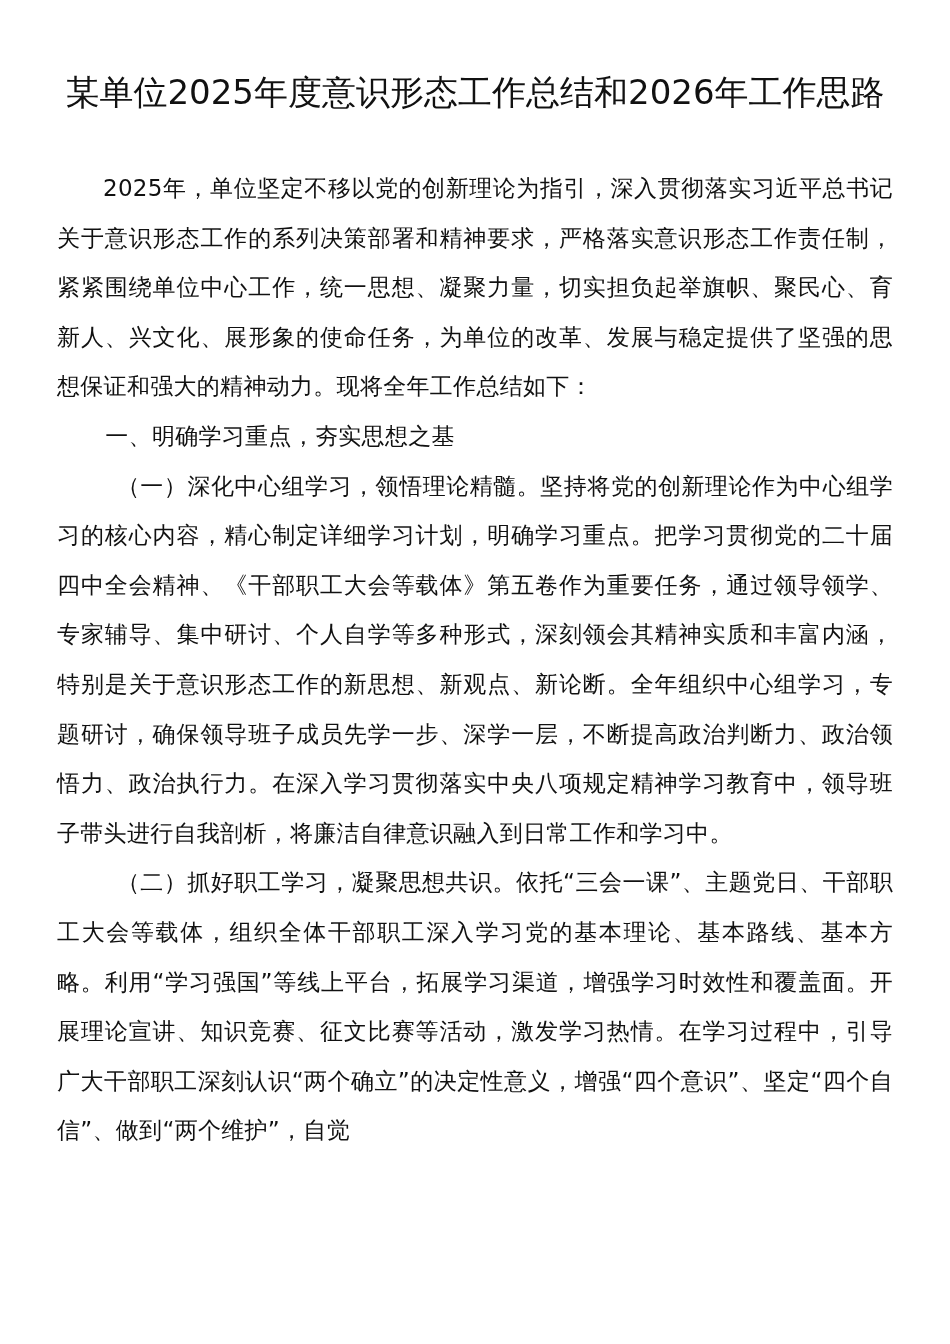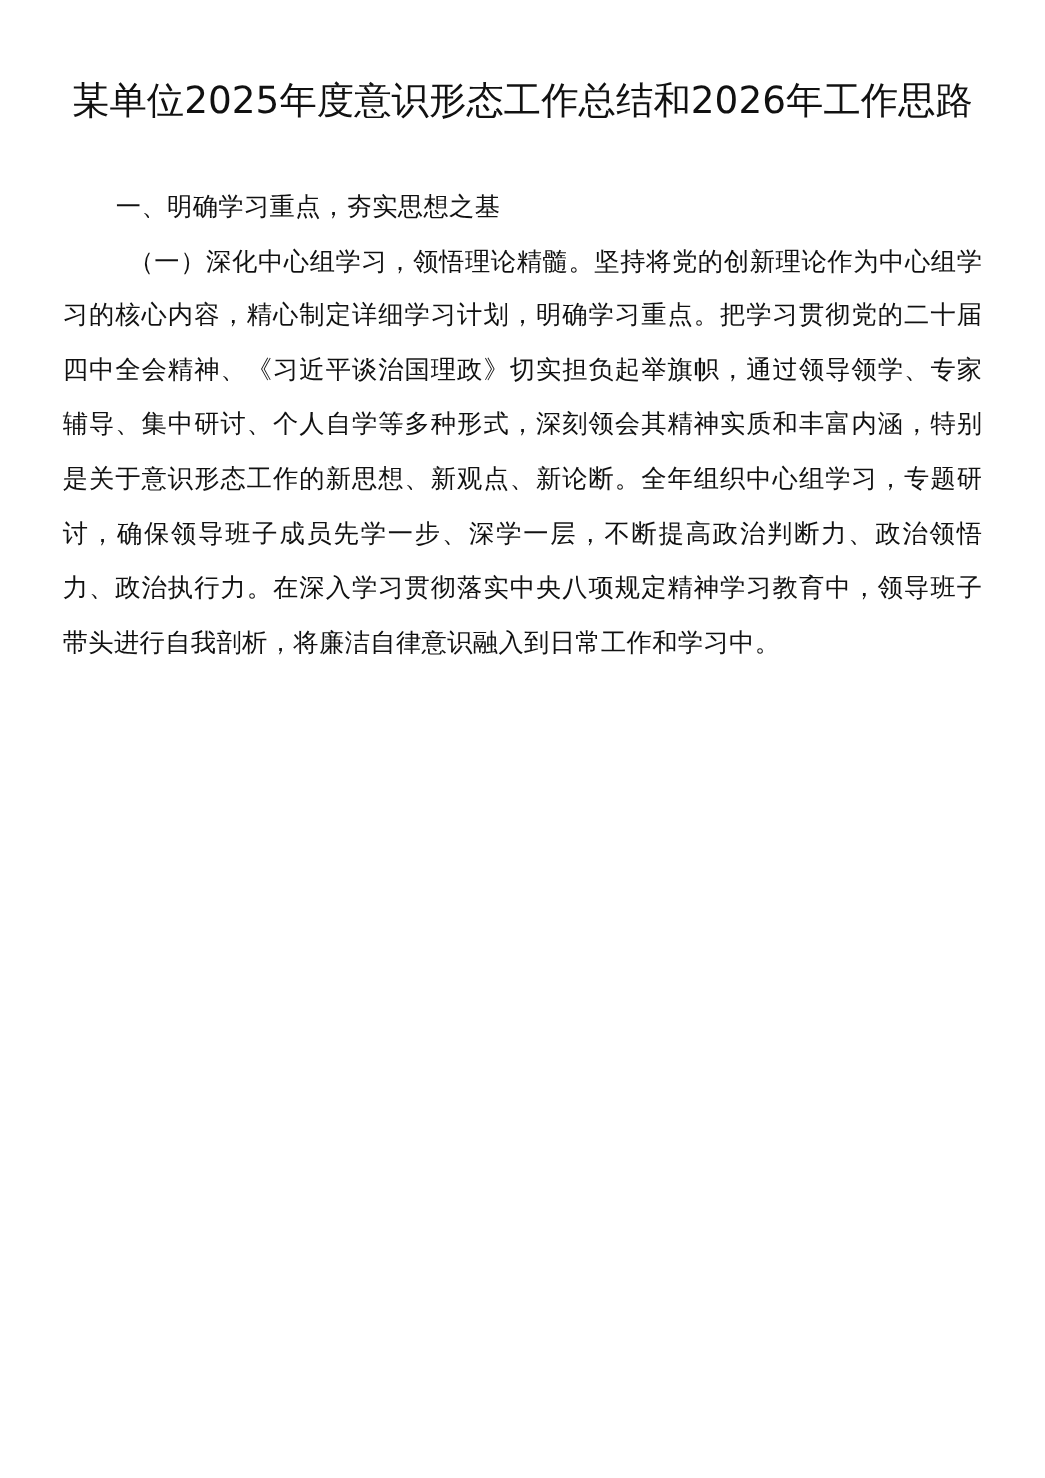--- a/index.html
+++ b/index.html
@@ -21,16 +21,18 @@
   .body p.sub { text-indent:2.6em; }
   .bold { font-weight:normal; }
 </style>
 </head>
 <body>
 
 <div class="page">
   <div class="title">某单位2025年度意识形态工作总结和2026年工作思路</div>
 
   <div class="body">
+    <p>2025年，单位坚定不移以党的创新理论为指引，深入贯彻落实习近平总书记关于意识形态工作的系列决策部署和精神要求，严格落实意识形态工作责任制，紧紧围绕单位中心工作，统一思想、凝聚力量，切实担负起举旗帜、聚民心、育新人、兴文化、展形象的使命任务，为单位的改革、发展与稳定提供了坚强的思想保证和强大的精神动力。现将全年工作总结如下：</p>
     <p class="h1">一、明确学习重点，夯实思想之基</p>
-    <p class="sub"><span class="bold">（一）深化中心组学习，领悟理论精髓。</span><span>坚持将党的创新理论作为中心组学习的核心内容，精心制定详细学习计划，明确学习重点。把学习贯彻党的二十届四中全会精神、《习近平谈治国理政》切实担负起举旗帜，通过领导领学、专家辅导、集中研讨、个人自学等多种形式，深刻领会其精神实质和丰富内涵，特别是关于意识形态工作的新思想、新观点、新论断。全年组织中心组学习，专题研讨，确保领导班子成员先学一步、深学一层，不断提高政治判断力、政治领悟力、政治执行力。在深入学习贯彻落实中央八项规定精神学习教育中，领导班子带头进行自我剖析，将廉洁自律意识融入到日常工作和学习中。</span></p>
+    <p class="sub"><span class="bold">（一）深化中心组学习，领悟理论精髓。</span><span>坚持将党的创新理论作为中心组学习的核心内容，精心制定详细学习计划，明确学习重点。把学习贯彻党的二十届四中全会精神、《干部职工大会等载体》第五卷作为重要任务，通过领导领学、专家辅导、集中研讨、个人自学等多种形式，深刻领会其精神实质和丰富内涵，特别是关于意识形态工作的新思想、新观点、新论断。全年组织中心组学习，专题研讨，确保领导班子成员先学一步、深学一层，不断提高政治判断力、政治领悟力、政治执行力。在深入学习贯彻落实中央八项规定精神学习教育中，领导班子带头进行自我剖析，将廉洁自律意识融入到日常工作和学习中。</span></p>
+    <p class="sub"><span class="bold">（二）抓好职工学习，凝聚思想共识。</span><span>依托“三会一课”、主题党日、干部职工大会等载体，组织全体干部职工深入学习党的基本理论、基本路线、基本方略。利用“学习强国”等线上平台，拓展学习渠道，增强学习时效性和覆盖面。开展理论宣讲、知识竞赛、征文比赛等活动，激发学习热情。在学习过程中，引导广大干部职工深刻认识“两个确立”的决定性意义，增强“四个意识”、坚定“四个自信”、做到“两个维护”，自觉</span></p>
   </div>
 </div>
 
 </body></html>

